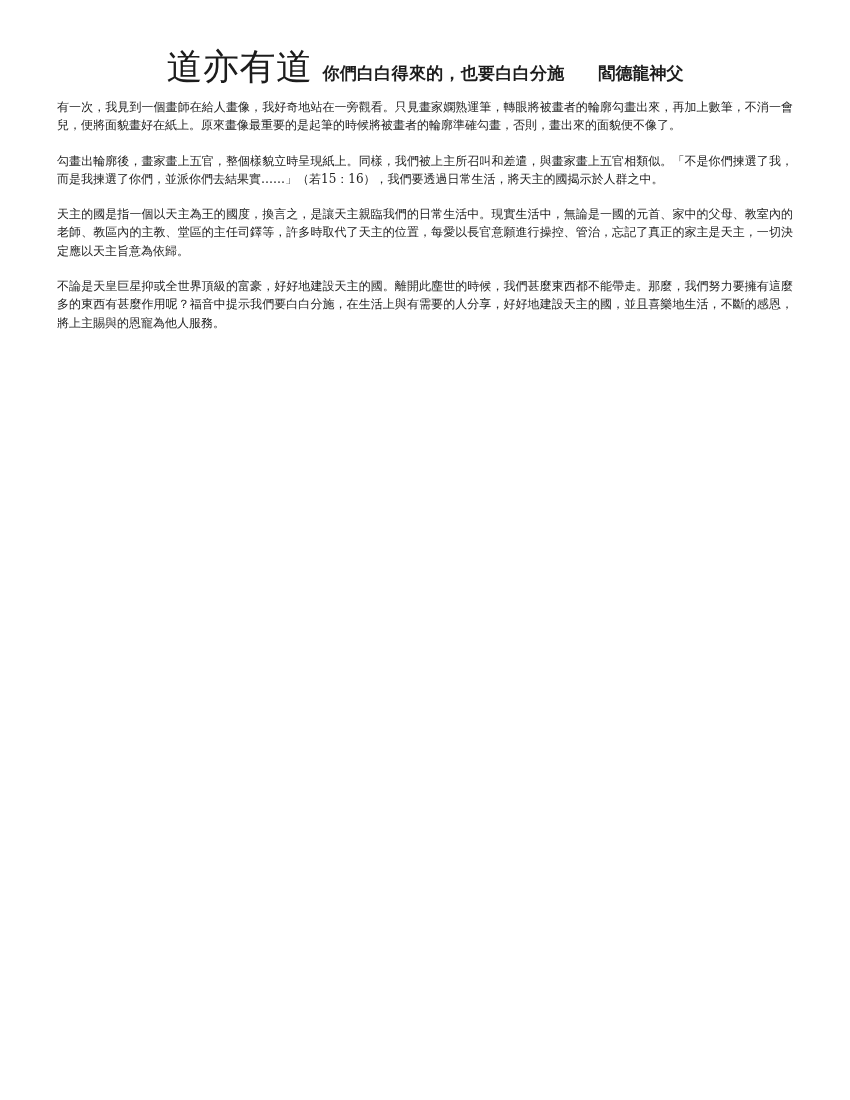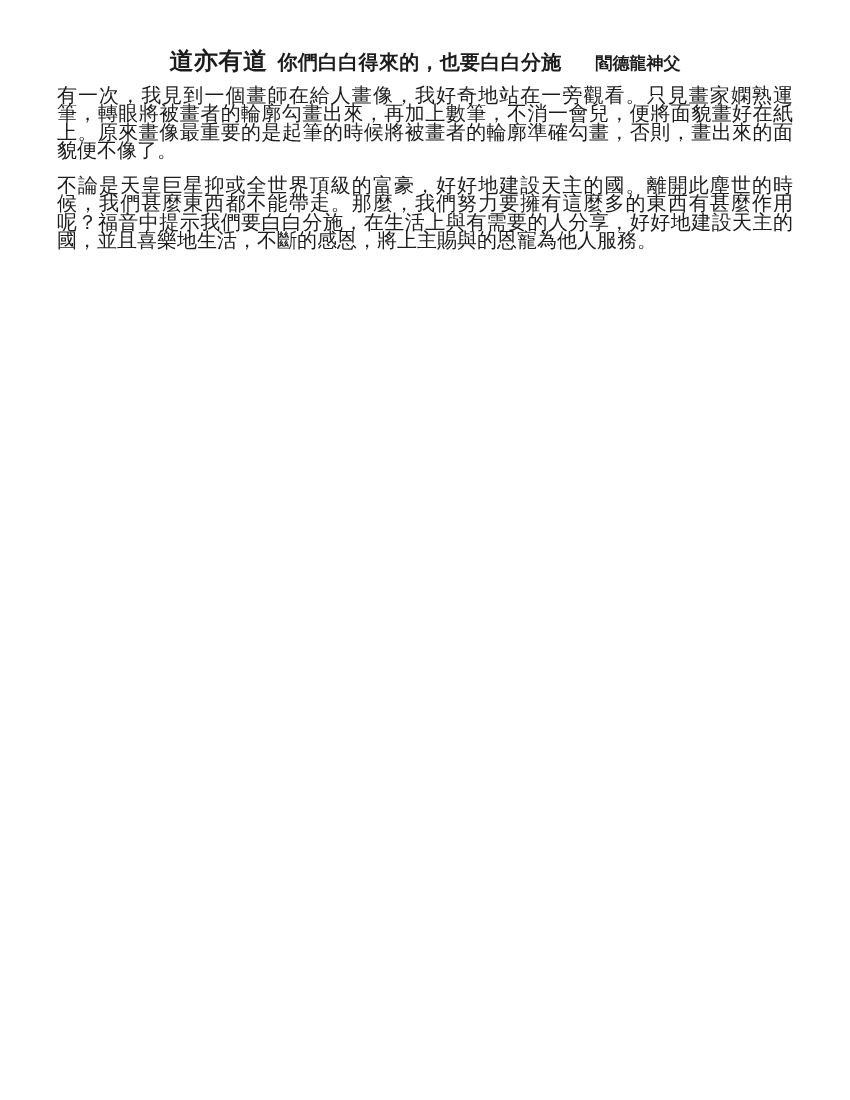--- a/index.html
+++ b/index.html
@@ -21,53 +21,55 @@
     padding: 0 57px 0 57px;
     background: #ffffff;
   }
   .doc-header {
     margin: 49px 0 13px 0;
     text-align: center;
     line-height: 1;
     white-space: nowrap;
   }
   .title-main {
-    font-size: 24px;
-    font-weight: 700;
+    font-size: 36px;
+    font-weight: 400;
     letter-spacing: 0.5px;
   }
   .title-sub {
-    font-size: 20px;
+    font-size: 17px;
     font-weight: 700;
     margin-left: 10px;
     letter-spacing: 0.3px;
   }
   .title-author {
     font-size: 17px;
     font-weight: 700;
     margin-left: 18px;
     padding-left: 16px;
   }
   .article-body p {
     margin: 0 0 17px 0;
-    font-size: 20px;
+    font-size: 12px;
     line-height: 18.3px;
     text-align: justify;
     text-justify: inter-ideograph;
     word-break: break-all;
   }
   .article-body p:last-child {
     margin-bottom: 0;
   }
 </style>
 </head>
 <body>
 
 <div class="page">
   <div class="doc-header">
     <span class="title-main">道亦有道</span><span class="title-sub">你們白白得來的，也要白白分施</span><span class="title-author">閻德龍神父</span>
   </div>
 
   <div class="article-body">
     <p>有一次，我見到一個畫師在給人畫像，我好奇地站在一旁觀看。只見畫家嫻熟運筆，轉眼將被畫者的輪廓勾畫出來，再加上數筆，不消一會兒，便將面貌畫好在紙上。原來畫像最重要的是起筆的時候將被畫者的輪廓準確勾畫，否則，畫出來的面貌便不像了。</p>
+    <p>勾畫出輪廓後，畫家畫上五官，整個樣貌立時呈現紙上。同樣，我們被上主所召叫和差遣，與畫家畫上五官相類似。「不是你們揀選了我，而是我揀選了你們，並派你們去結果實……」（若15：16），我們要透過日常生活，將天主的國揭示於人群之中。</p>
+    <p>天主的國是指一個以天主為王的國度，換言之，是讓天主親臨我們的日常生活中。現實生活中，無論是一國的元首、家中的父母、教室內的老師、教區內的主教、堂區的主任司鐸等，許多時取代了天主的位置，每愛以長官意願進行操控、管治，忘記了真正的家主是天主，一切決定應以天主旨意為依歸。</p>
     <p>不論是天皇巨星抑或全世界頂級的富豪，好好地建設天主的國。離開此塵世的時候，我們甚麼東西都不能帶走。那麼，我們努力要擁有這麼多的東西有甚麼作用呢？福音中提示我們要白白分施，在生活上與有需要的人分享，好好地建設天主的國，並且喜樂地生活，不斷的感恩，將上主賜與的恩寵為他人服務。</p>
   </div>
 </div>
 
 </body></html>

